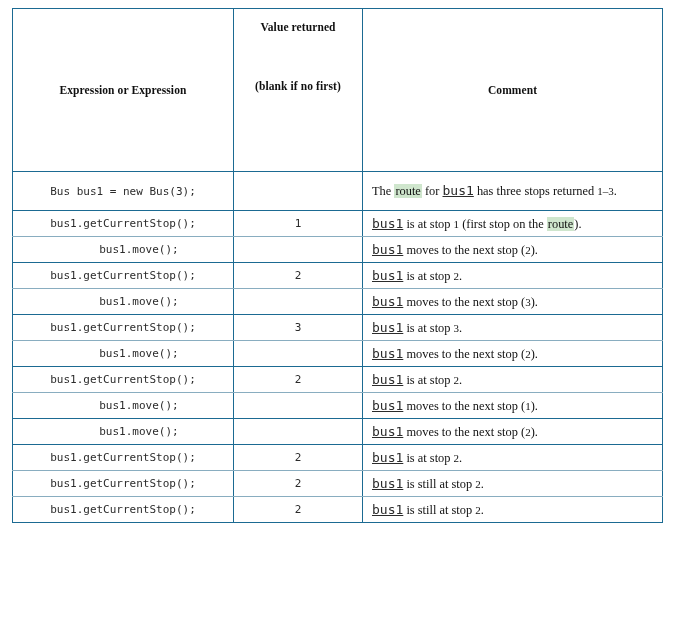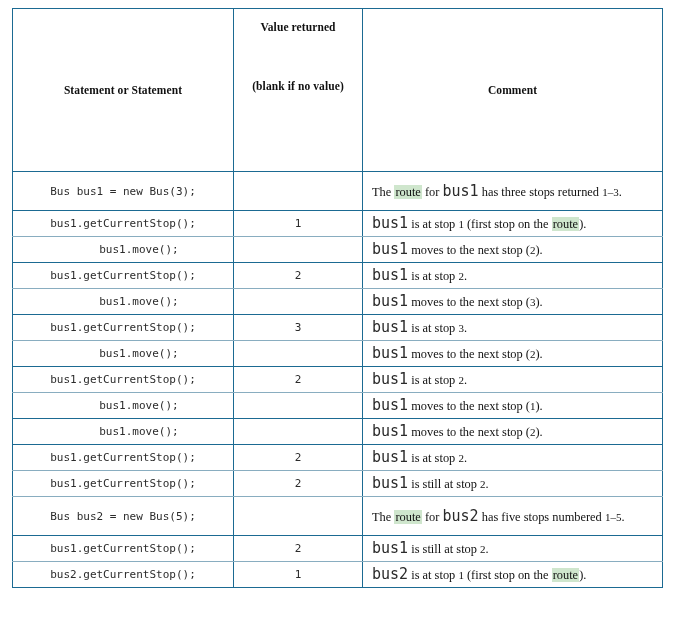--- a/index.html
+++ b/index.html
@@ -91,22 +91,23 @@
   td.cmt {
     font-family: "Liberation Serif", "DejaVu Serif", serif;
     font-size: 12.4px;
     color: #111111;
     text-align: left;
     padding: 2px 6px 2px 9px;
     line-height: 1.35;
   }
   td.cmt .code {
     font-family: "DejaVu Sans Mono", "Liberation Mono", monospace;
-    font-size: 15px;
+    font-size: 13px;
     color: #2b2b2b;
+    text-decoration: underline;
   }
   td.cmt .hl {
     background: #cfe6cd;
     padding: 0 1px;
   }
   td.cmt .num {
     font-size: 11px;
   }
 </style>
 </head>
@@ -114,25 +115,25 @@
 
 <div id="page">
   <table class="bus-table">
     <colgroup>
       <col class="c-stmt">
       <col class="c-value">
       <col class="c-cmt">
     </colgroup>
     <thead>
       <tr>
-        <th class="h-stmt">Statement or Statement</th>
+        <th class="h-stmt">Expression or Expression</th>
         <th class="h-value">
           <span class="hv-top">Value returned</span>
           <span class="hv-gap"></span>
-          <span class="hv-bot">(blank if no value)</span>
+          <span class="hv-bot">(blank if no first)</span>
         </th>
         <th class="h-cmt">Comment</th>
       </tr>
     </thead>
     <tbody id="tbody">
         <tr class="tall b-dark">
           <td class="stmt">Bus bus1 = new Bus(3);</td>
           <td class="value"></td>
           <td class="cmt"><span>The </span><span class="hl">route</span><span> for </span><span class="code">bus1</span><span> has three stops returned </span><span class="num">1–3</span><span>.</span></td>
         </tr>
@@ -184,30 +185,20 @@
         <tr class="b-light">
           <td class="stmt">bus1.getCurrentStop();</td>
           <td class="value">2</td>
           <td class="cmt"><span class="code">bus1</span><span> is at stop </span><span class="num">2</span><span>.</span></td>
         </tr>
         <tr class="b-light">
           <td class="stmt">bus1.getCurrentStop();</td>
           <td class="value">2</td>
           <td class="cmt"><span class="code">bus1</span><span> is still at stop </span><span class="num">2</span><span>.</span></td>
         </tr>
-        <tr class="tall b-dark">
-          <td class="stmt">Bus bus2 = new Bus(5);</td>
-          <td class="value"></td>
-          <td class="cmt"><span>The </span><span class="hl">route</span><span> for </span><span class="code">bus2</span><span> has five stops numbered </span><span class="num">1–5</span><span>.</span></td>
-        </tr>
         <tr class="b-light">
           <td class="stmt">bus1.getCurrentStop();</td>
           <td class="value">2</td>
           <td class="cmt"><span class="code">bus1</span><span> is still at stop </span><span class="num">2</span><span>.</span></td>
-        </tr>
-        <tr class="b-light">
-          <td class="stmt">bus2.getCurrentStop();</td>
-          <td class="value">1</td>
-          <td class="cmt"><span class="code">bus2</span><span> is at stop </span><span class="num">1</span><span> (first stop on the </span><span class="hl">route</span><span>).</span></td>
         </tr>
       </tbody>
   </table>
 </div>
 
 </body></html>

